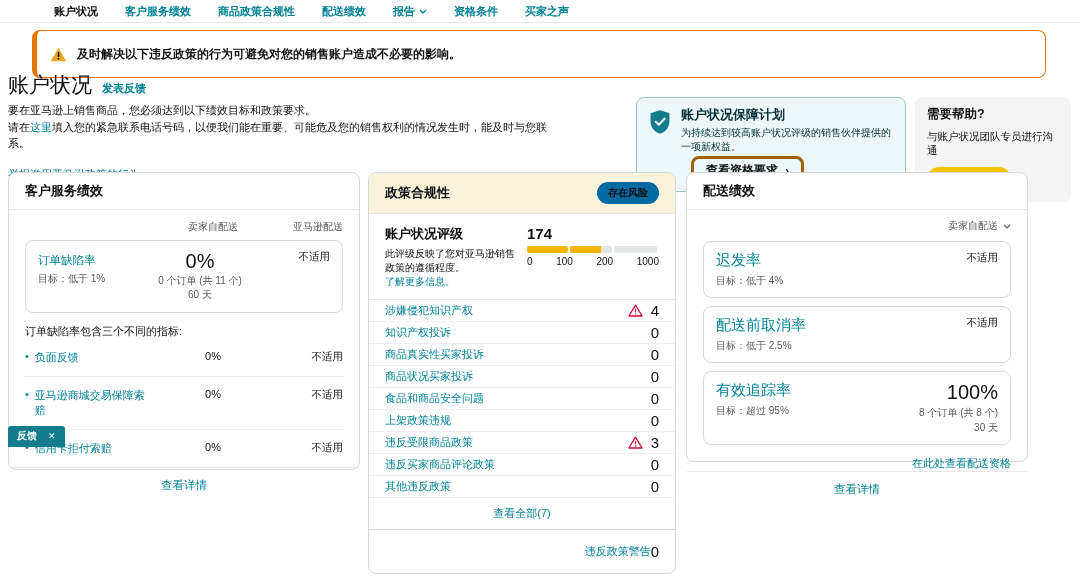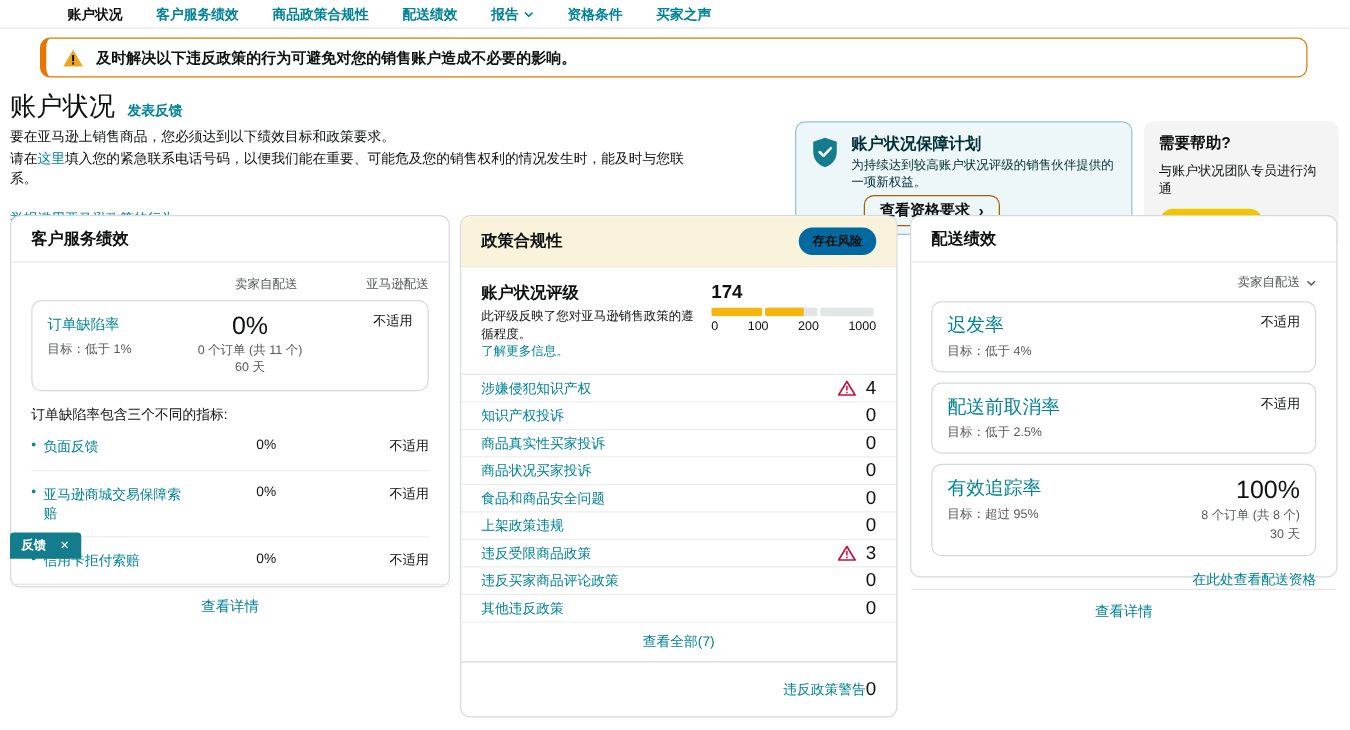--- a/index.html
+++ b/index.html
@@ -12,59 +12,59 @@
   .teal { color:#008296; }
 
   
   .nav { position:absolute; top:0; left:0; right:0; height:23px; background:#fff;
          border-bottom:1px solid #e7e7e7; display:flex; align-items:center;
          padding-left:54px; gap:27px; font-size:11px; font-weight:bold; }
   .nav a { color:#008296; display:flex; align-items:center; gap:4px; }
   .nav a.active { color:#0f1111; cursor:default; }
 
   
-  .banner { position:absolute; left:32px; top:30px; width:1014px; height:32px;
+  .banner { position:absolute; left:32px; top:30px; width:1014px; height:48px;
             border:1px solid #e77600; border-left-width:5px; border-radius:8px;
             background:#fff; display:flex; align-items:center; gap:10px; padding:0 13px; }
   .banner-text { font-size:12px; font-weight:bold; }
 
   
   .header-left { position:absolute; left:8px; top:71px; width:600px; }
   .title-row { display:flex; align-items:baseline; gap:10px; }
   .page-title { font-size:21px; font-weight:400; color:#0f1111; }
   .feedback-link { font-size:11px; font-weight:bold; }
   .para { font-size:11px; line-height:1.5; margin-top:3px; width:548px; }
   .report-link { display:inline-block; margin-top:15px; font-size:11px; }
 
   .assurance { position:absolute; left:636px; top:97px; width:270px;
                background:#edf6f9; border:1px solid #9cc3cd; border-radius:8px;
                padding:8px 12px 6px; display:flex; gap:10px; }
   .assurance-title { font-size:13px; font-weight:bold; color:#002f36; }
   .assurance-desc { font-size:10px; color:#002f36; line-height:1.35; margin-top:2px; }
   .cta-annotation { display:inline-flex; align-items:center; gap:7px;
-                    border:1px solid #a16207; border-radius:8px; padding:3px 12px;
+                    border:3px solid #a16207; border-radius:8px; padding:3px 12px;
                     margin:3px 0 0 10px; }
   .cta-text { font-size:12px; font-weight:bold; color:#0f1111; }
   .cta-arrow { font-size:12px; font-weight:bold; color:#0f1111; }
 
   .help { position:absolute; left:915px; top:97px; width:156px; background:#f4f4f4;
           border-radius:8px; padding:9px 12px 11px; }
   .help-title { font-size:12.5px; font-weight:bold; }
   .help-desc { font-size:10.5px; margin-top:7px; color:#0f1111; }
   .help-btn { margin-top:9px; display:inline-flex; align-items:center; gap:6px;
               background:#f1c400; border:none; border-radius:13px; padding:5px 12px;
               font-size:10.5px; font-weight:bold; cursor:pointer;
               font-family:inherit; color:#0f1111; }
 
   
   .cards { position:absolute; left:8px; top:172px; display:flex; gap:8px; align-items:flex-start; }
   .card { background:#fff; border:1px solid #d5d9d9; border-radius:8px;
           display:flex; flex-direction:column; }
   .card1 { width:352px; height:298px; }
-  .card2 { width:350px; height:402px; }
+  .card2 { width:308px; height:402px; }
   .card3 { width:342px; height:290px; margin-left:2px; }
   .card-header { padding:9px 16px; border-bottom:1px solid #e7e7e7; font-size:13px;
                  font-weight:bold; display:flex; align-items:center; justify-content:space-between; }
   .card2 .card-header { background:#faf3dc; border-radius:7px 7px 0 0; }
   .badge { background:#0369a1; color:#0f1111; font-size:10px; font-weight:bold;
            padding:4px 11px; border-radius:12px; }
   .card-footer { margin-top:auto; border-top:1px solid #e7e7e7; text-align:center;
                  padding:10px; font-size:11.5px; }
 
   

